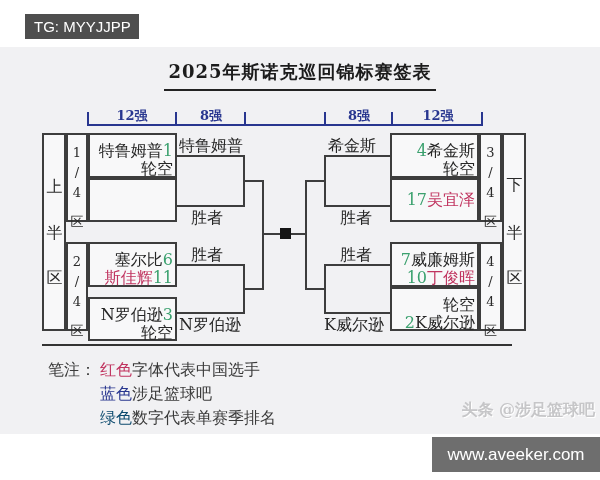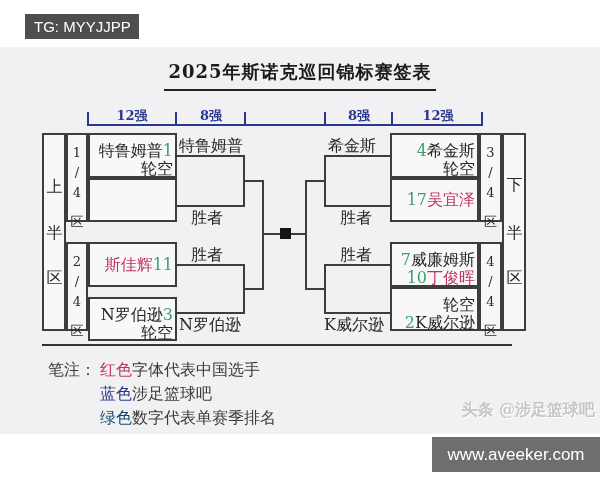--- a/index.html
+++ b/index.html
@@ -80,20 +80,21 @@
   <span>4/4区</span>
 </div>
 
 <div class="abs box pbox" style="left:88px;top:133px;width:89px;height:45px;">
   <div class="prow"><span class="seed"></span><span>特鲁姆普</span><span class="seed">1</span></div>
   <div class="prow"><span class="seed"></span><span>轮空</span><span class="seed"></span></div>
 </div>
 <div class="abs box pbox" style="left:88px;top:178px;width:89px;height:44px;">
 </div>
 <div class="abs box pbox" style="left:88px;top:242px;width:89px;height:45px;">
+  <div class="prow"><span class="seed"></span><span>塞尔比</span><span class="seed">6</span></div>
   <div class="prow"><span class="seed"></span><span class="red">斯佳辉</span><span class="seed">11</span></div>
 </div>
 <div class="abs box pbox" style="left:88px;top:297px;width:89px;height:44px;">
   <div class="prow"><span class="seed"></span><span>N罗伯逊</span><span class="seed">3</span></div>
   <div class="prow"><span class="seed"></span><span>轮空</span><span class="seed"></span></div>
 </div>
 
 <div class="abs box pbox" style="left:390px;top:133px;width:89px;height:45px;">
   <div class="prow"><span class="seed">4</span><span>希金斯</span><span class="seed"></span></div>
   <div class="prow"><span class="seed"></span><span>轮空</span><span class="seed"></span></div>

